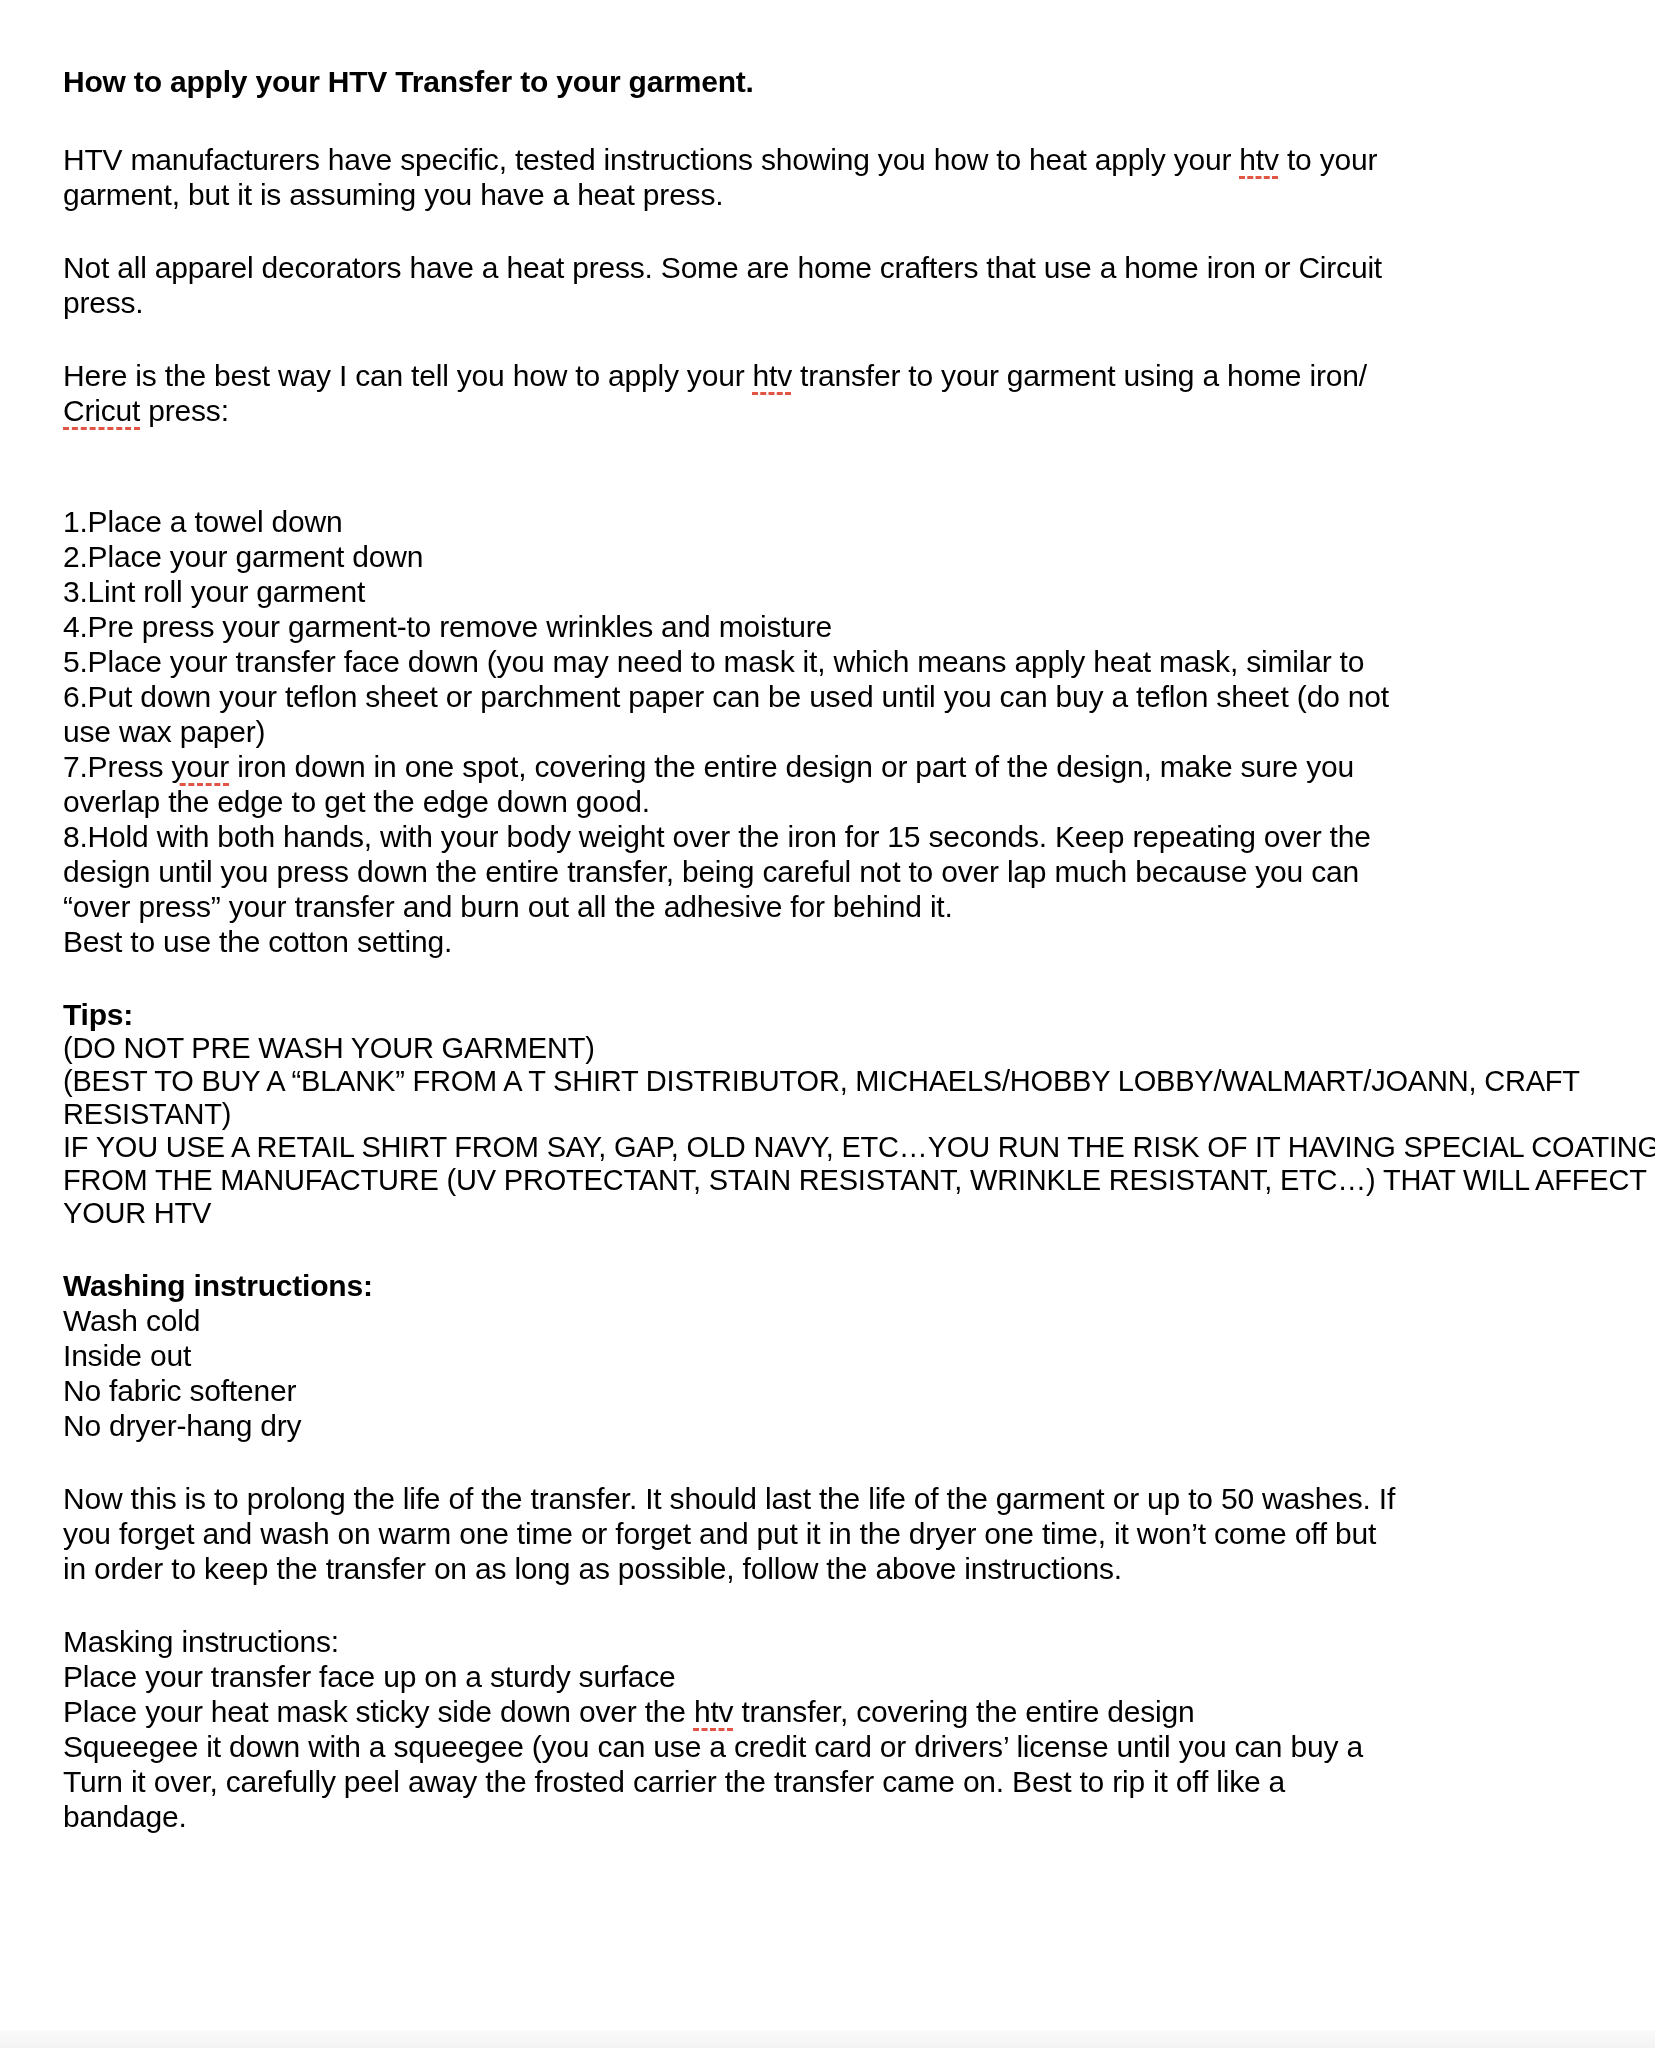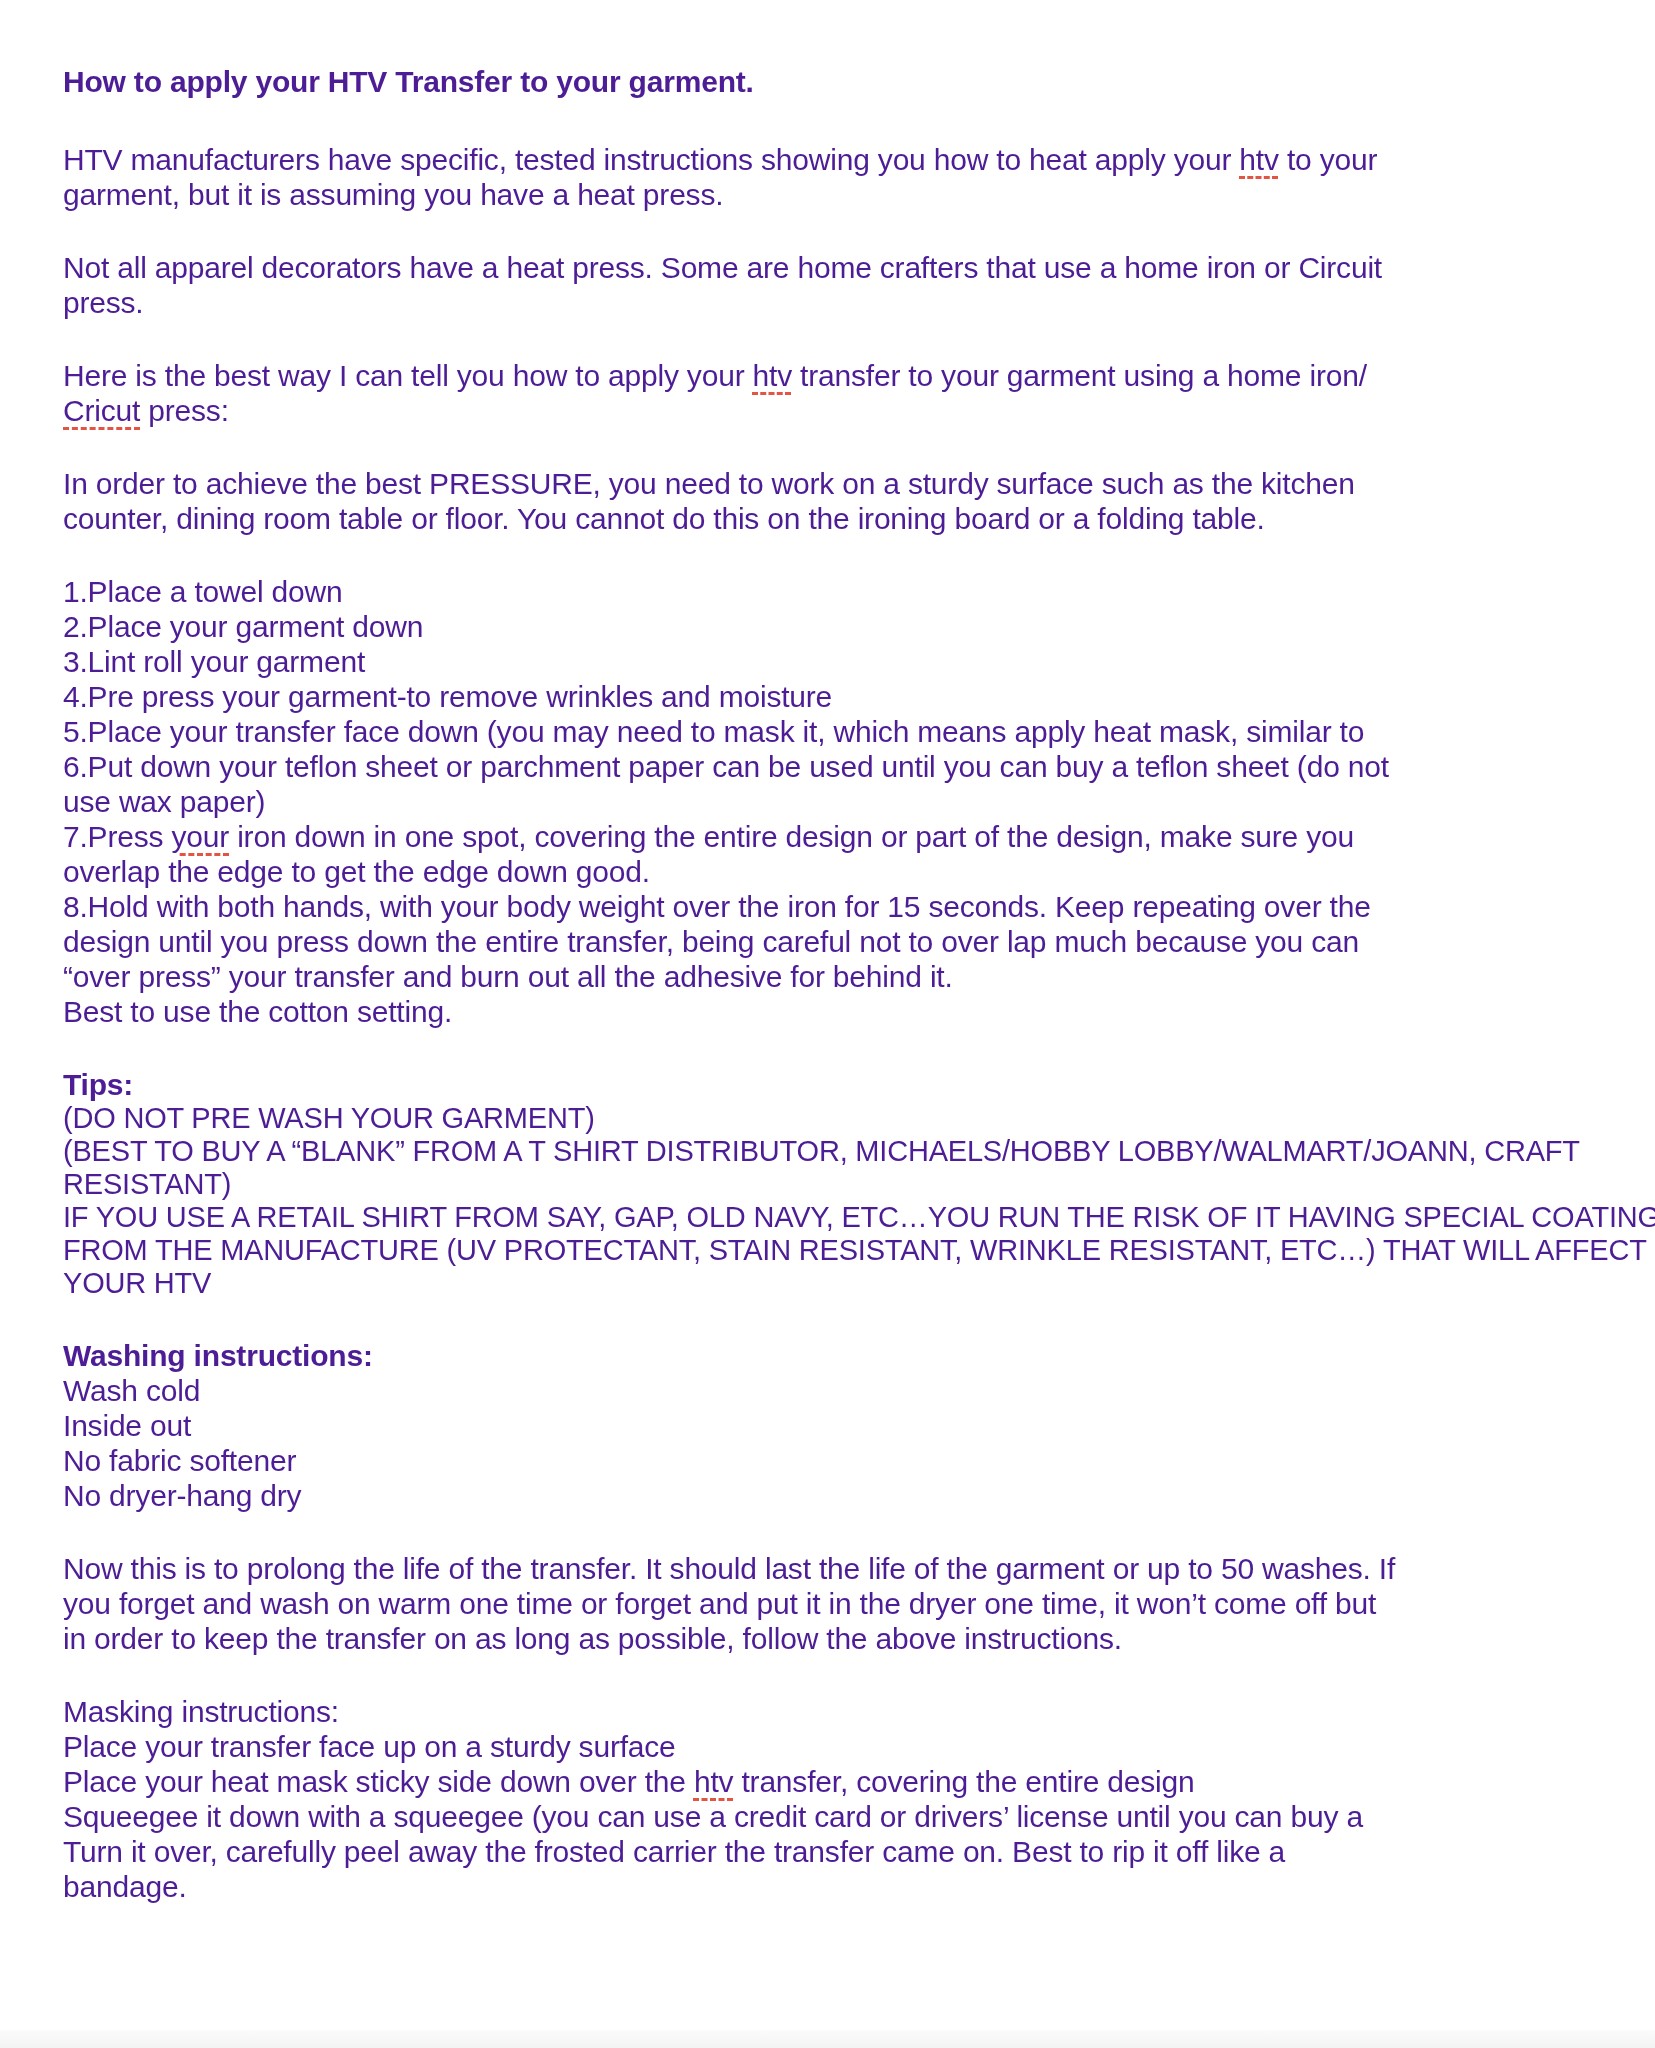--- a/index.html
+++ b/index.html
@@ -5,21 +5,21 @@
   html, body {
     margin: 0;
     padding: 0;
     background: #ffffff;
   }
   .page {
     position: relative;
     width: 1655px;
     height: 2048px;
     background: #ffffff;
-    color: #4c1d95;
+    color: #000000;
     font-family: "Liberation Sans", "DejaVu Sans", sans-serif;
     overflow: hidden;
   }
   .content {
     position: absolute;
     left: 63px;
     top: 64px;
     right: 10px;
   }
   .line {
@@ -74,24 +74,20 @@
       <div class="block-body">
         <div class="line"><span>Not all apparel decorators have a heat press. Some are home crafters that use a home iron or Circuit</span></div>
         <div class="line"><span>press.</span></div>
       </div>
       <div class="block-blank"></div>
       <div class="block-body">
         <div class="line"><span>Here is the best way I can tell you how to apply your </span><span class="err" style="text-decoration-color: rgb(226, 85, 68);">htv</span><span> transfer to your garment using a home iron/</span></div>
         <div class="line"><span class="err" style="text-decoration-color: rgb(226, 85, 68);">Cricut</span><span> press:</span></div>
       </div>
       <div class="block-blank"></div>
-      <div class="block-body">
-        <div class="line"><span>In order to achieve the best PRESSURE, you need to work on a sturdy surface such as the kitchen</span></div>
-        <div class="line"><span>counter, dining room table or floor. You cannot do this on the ironing board or a folding table.</span></div>
-      </div>
       <div class="block-blank"></div>
       <div class="block-body">
         <div class="line"><span>1.Place a towel down</span></div>
         <div class="line"><span>2.Place your garment down</span></div>
         <div class="line"><span>3.Lint roll your garment</span></div>
         <div class="line"><span>4.Pre press your garment-to remove wrinkles and moisture</span></div>
         <div class="line"><span>5.Place your transfer face down (you may need to mask it, which means apply heat mask, similar to</span></div>
         <div class="line"><span>6.Put down your teflon sheet or parchment paper can be used until you can buy a teflon sheet (do not</span></div>
         <div class="line"><span>use wax paper)</span></div>
         <div class="line"><span>7.Press </span><span class="err" style="text-decoration-color: rgb(226, 85, 68);">your</span><span> iron down in one spot, covering the entire design or part of the design, make sure you</span></div>

